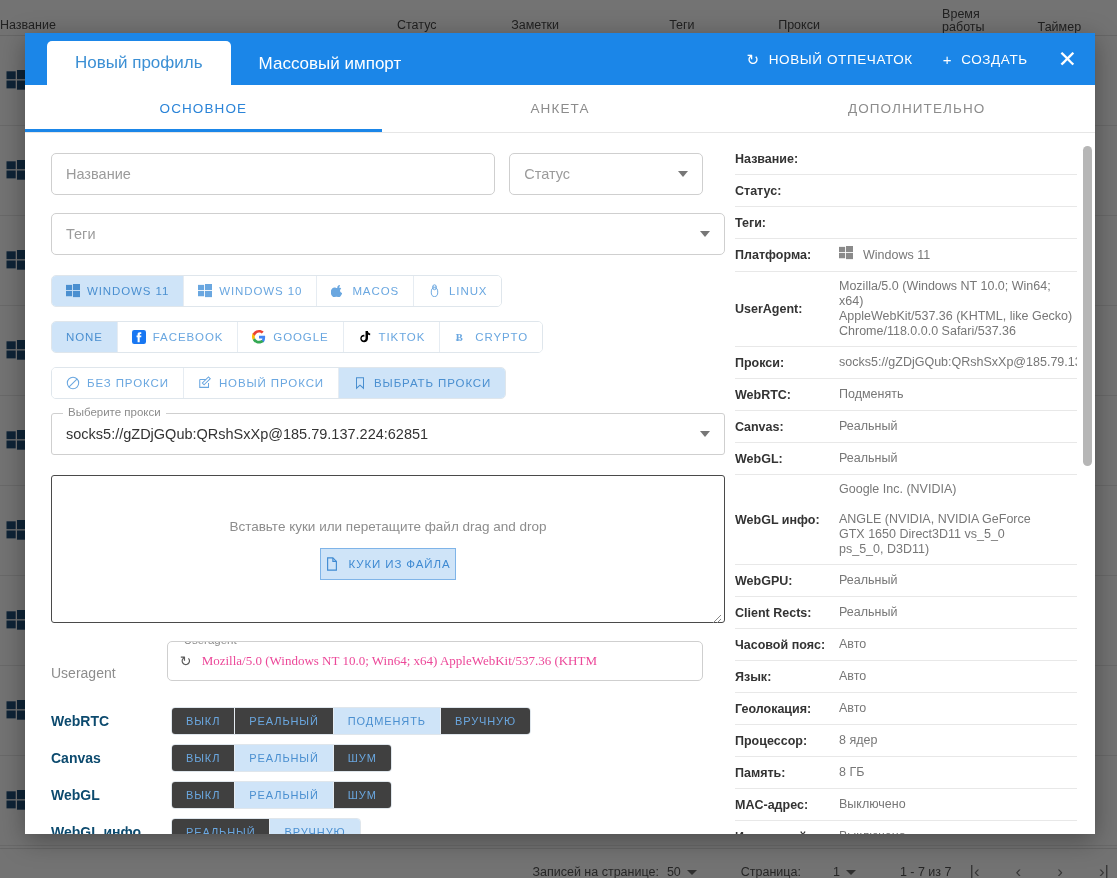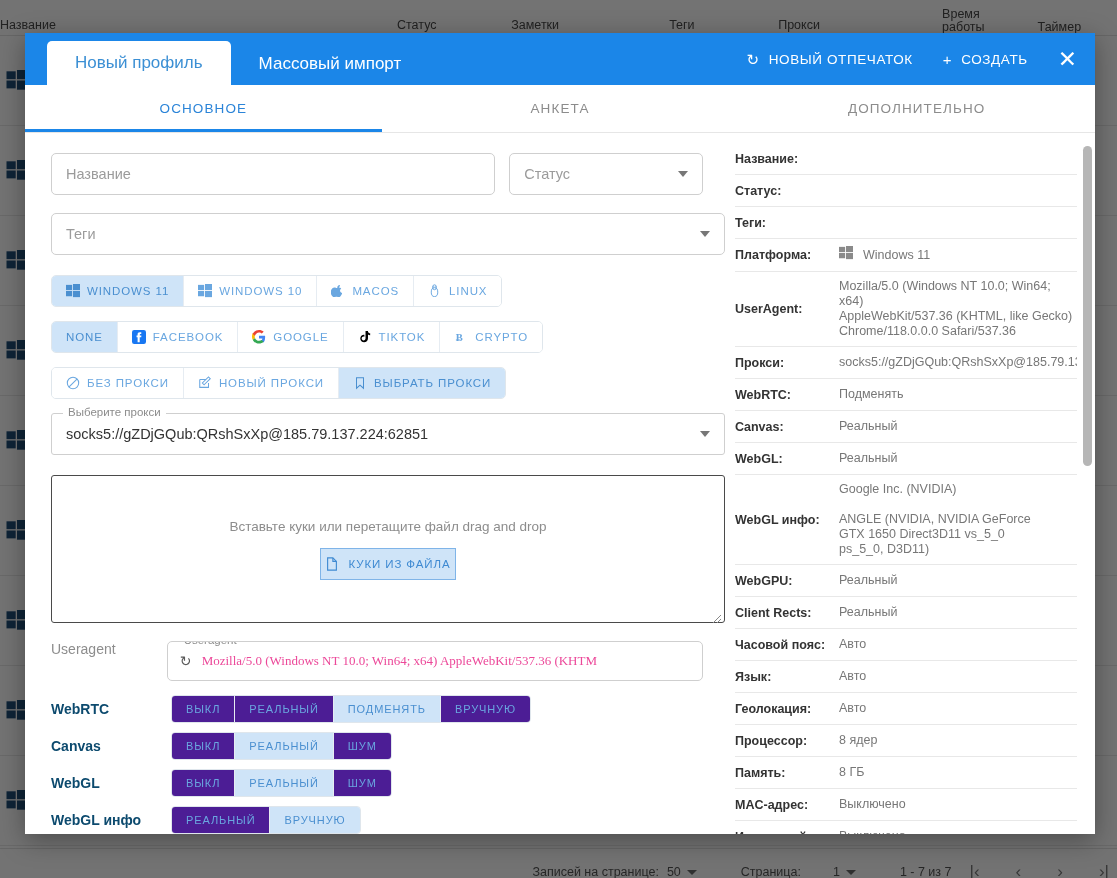--- a/index.html
+++ b/index.html
@@ -161,40 +161,40 @@
   .dz-btn {
     display: flex; align-items: center; gap: 9px; height: 32px; padding: 0 4px;
     border: 1px solid #7fb4e8; border-radius: 0; background: #cfe4f8;
     color: #3f8ad2; font-size: 11.5px; letter-spacing: .9px; cursor: pointer;
   }
   .dz-grip {
     position: absolute; right: 2px; bottom: 2px; width: 10px; height: 10px;
   }
 
   
-  .ua-row { display: flex; align-items: flex-start; gap: 22px; margin-bottom: 14px; }
+  .ua-row { display: flex; align-items: flex-end; gap: 22px; margin-bottom: 26px; }
   .ua-label { font-size: 14px; color: #8d8d8d; width: 98px; }
   .ua-field {
     position: relative; border: 1px solid #cfcfcf; border-radius: 5px;
     height: 40px; width: 560px; display: flex; align-items: center;
     padding: 0 12px; gap: 8px; overflow: hidden;
   }
   .ua-field .legend {
     position: absolute; top: -8px; left: 11px; background: #fff; padding: 0 5px;
     font-size: 11.5px; color: #8c8c8c;
   }
   .ua-val { font-size: 13px; color: #ec4899; white-space: nowrap; font-family: Liberation Serif, serif; }
 
   
   .tg-row { display: flex; align-items: center; margin-bottom: 9px; }
   .tg-label { width: 120px; font-size: 14px; color: #0c4a6e; font-weight: bold; }
   .tg-seg { display: inline-flex; border: 1px solid #dfe6ec; border-radius: 4px; overflow: hidden; }
   .tg-btn {
     padding: 0 14px; height: 26px; display: flex; align-items: center;
-    font-size: 11px; letter-spacing: .9px; color: #6aa7e0; background: #4c1d95;
+    font-size: 11px; letter-spacing: .9px; color: #6aa7e0; background: #404040;
     border-right: 1px solid #e6ecf2; cursor: pointer; white-space: nowrap;
   }
   .tg-btn:last-child { border-right: none; }
   .tg-btn.on { background: #cfe4f8; color: #4a8fd0; }
 
   
   .sum-row {
     display: flex; align-items: center; border-bottom: 1px solid #e8e8e8;
     padding: 7px 0; min-height: 32px;
   }

